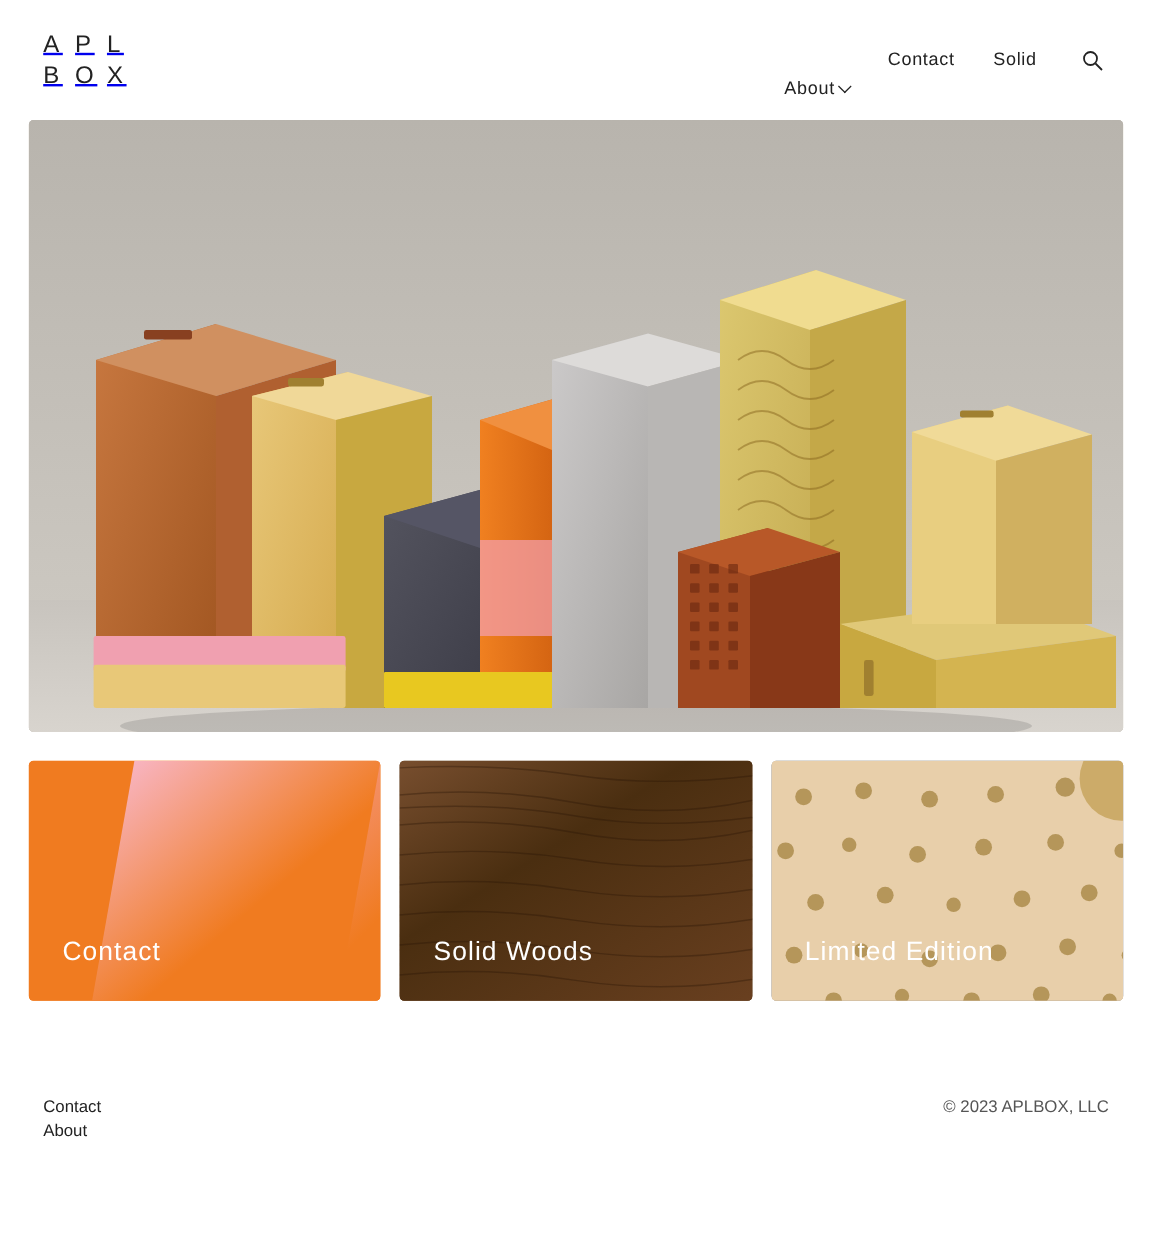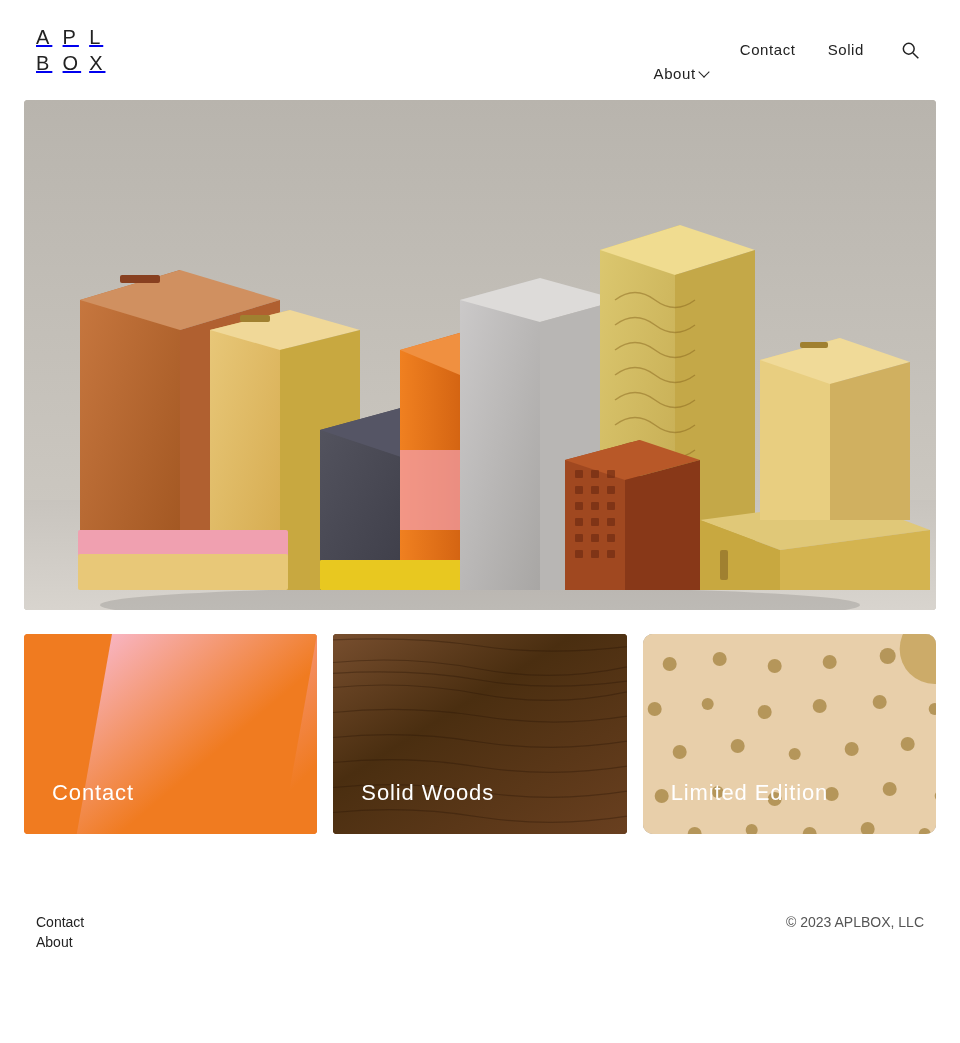--- a/index.html
+++ b/index.html
@@ -139,21 +139,20 @@
           rgba(80,50,20,0.3) 2px,
           transparent 2px,
           transparent 12px
         ),
         linear-gradient(175deg, #7a5030 0%, #4a2e10 50%, #6a4020 100%);
     }
     .card-limited {
       background: #737373;
       position: relative;
       overflow: hidden;
-      border-radius: 10px;
     }
     .card-limited::before {
       content: '';
       position: absolute;
       inset: 0;
       background: #e8cfaa;
     }
 
     
     footer {

